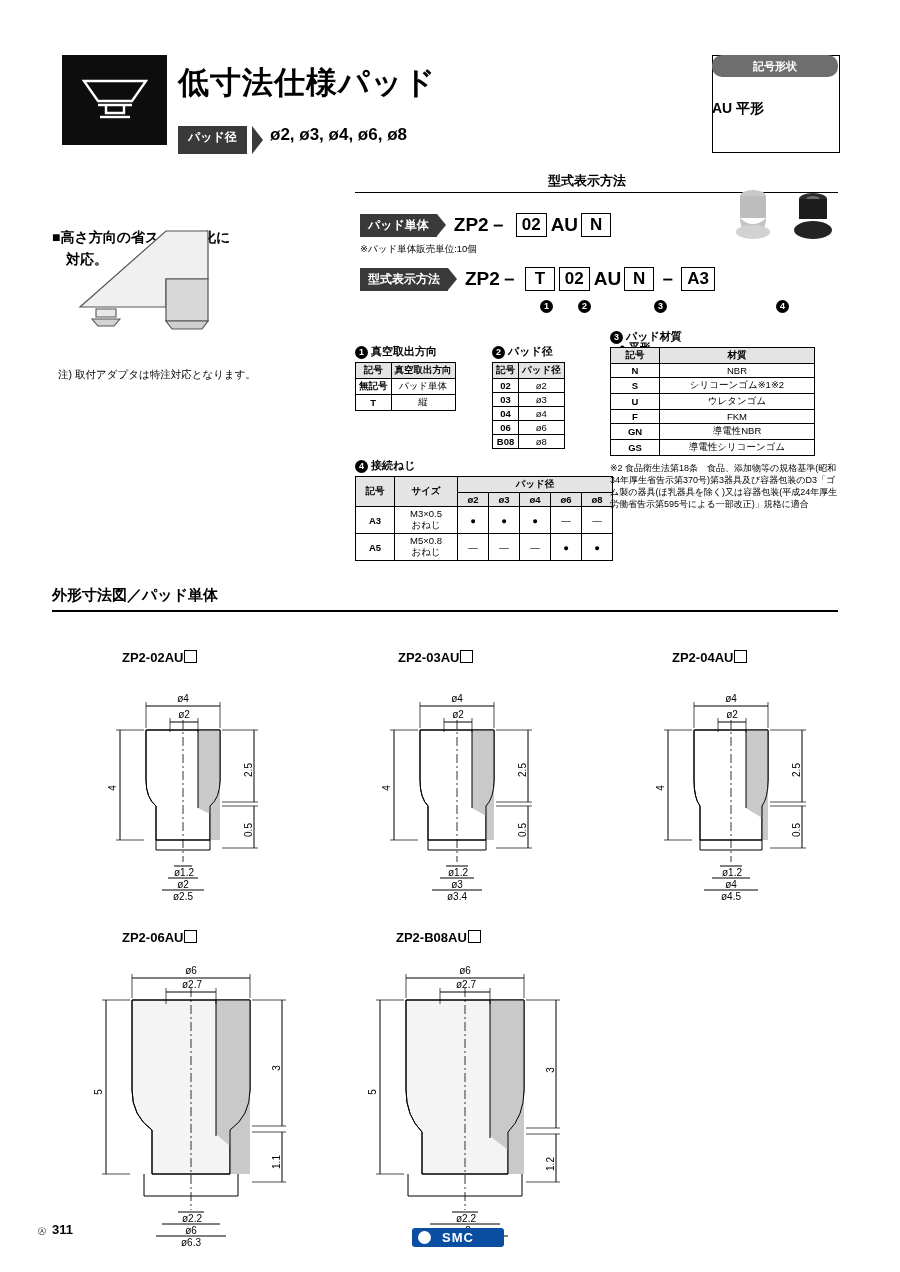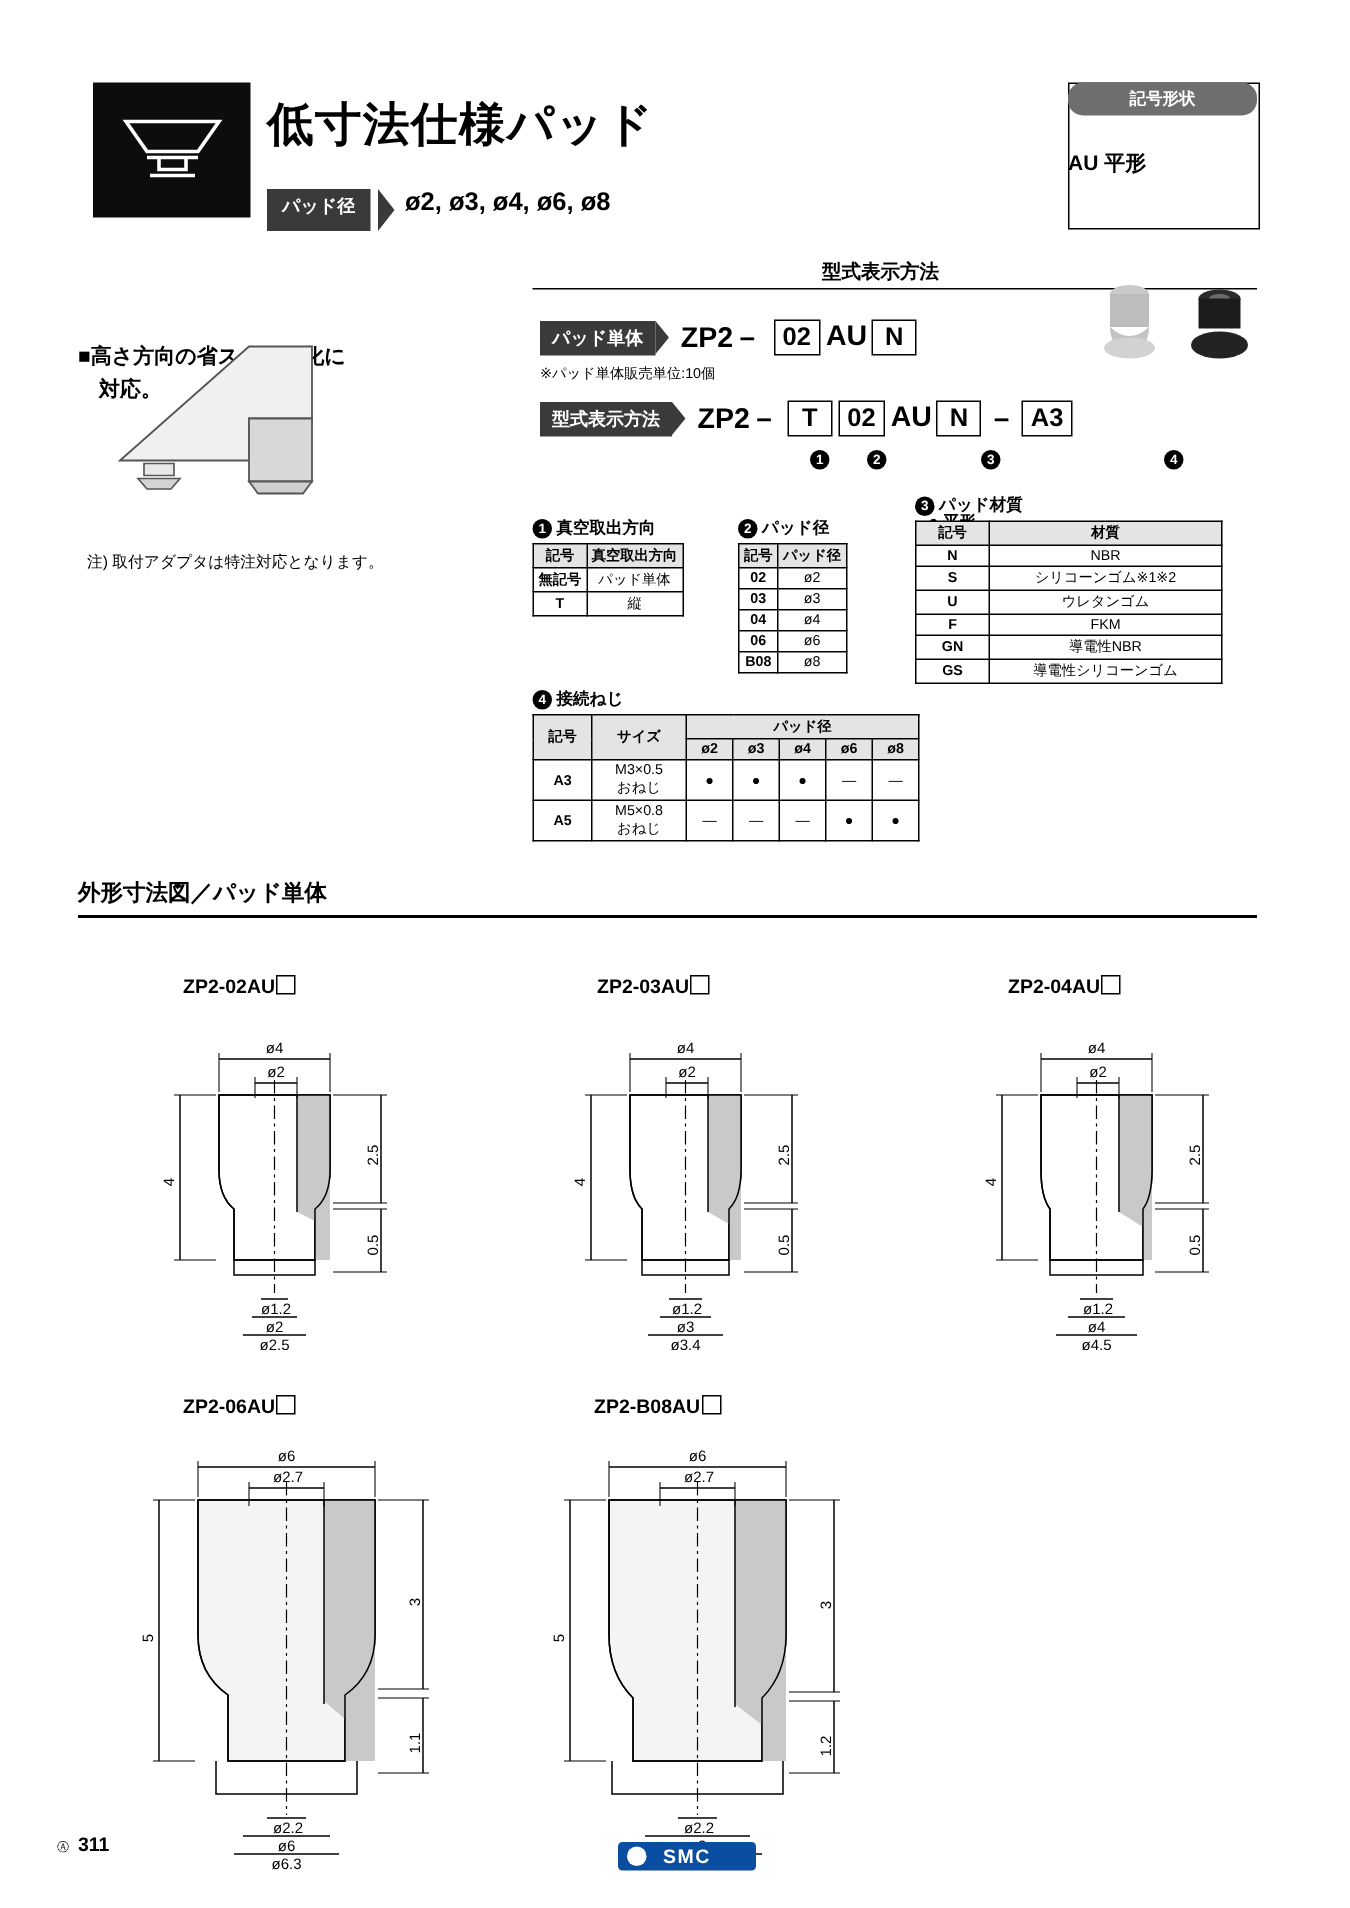--- a/index.html
+++ b/index.html
@@ -282,20 +282,21 @@
             <td>—</td>
         <td>—</td>
             <td>●</td>
             <td>●</td>
       </tr>
     </tbody>
       </table>
   </div>
 
   <div class="footnotes">
+    <div style="margin-top:2px;">※2 食品衛生法第18条　食品、添加物等の規格基準(昭和34年厚生省告示第370号)第3器具及び容器包装のD3「ゴム製の器具(ほ乳器具を除く)又は容器包装(平成24年厚生労働省告示第595号による一部改正)」規格に適合</div>
   </div>
 
   <div class="dim-head">外形寸法図／パッド単体</div>
   <div class="dim-rule"></div>
 
   <div class="fig-title" style="left:122px;top:650px;">
     <span>ZP2-02AU</span><span class="sq"></span>
   </div>
   <svg style="position:absolute;left:58px;top:680px;" width="250" height="220" viewBox="0 0 250 220">
     <g stroke="#000" fill="none" stroke-width="1">

